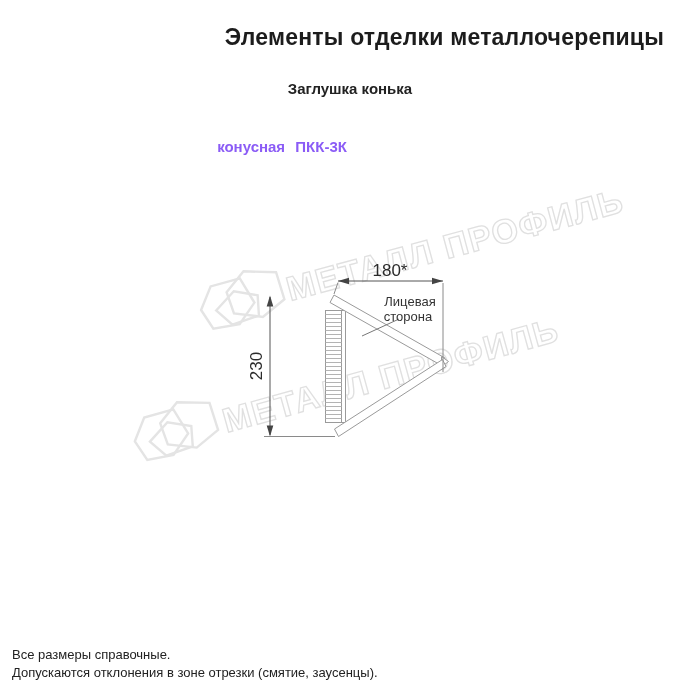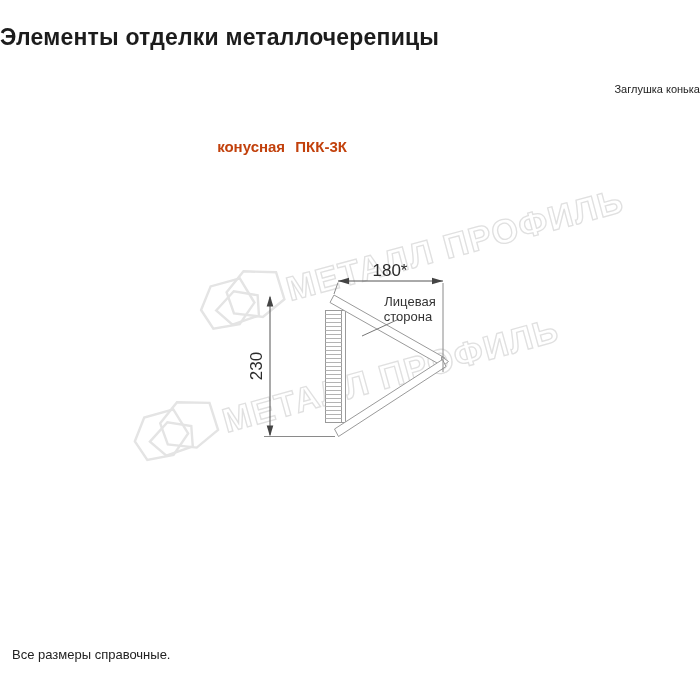--- a/index.html
+++ b/index.html
@@ -1,30 +1,30 @@
 <!DOCTYPE html>
 <html><head>
 <meta charset="utf-8">
 <style>
   html,body{margin:0;padding:0;}
   body{
     width:700px;height:700px;position:relative;background:#ffffff;
     font-family:"Liberation Sans", sans-serif;overflow:hidden;
   }
   .page-title{
-    position:absolute;top:24px;left:0;width:664px;text-align:left;
+    position:absolute;top:24px;left:0;width:664px;text-align:right;
     font-size:23px;font-weight:700;color:#1c1c1c;letter-spacing:0.2px;
   }
   .subtitle{
-    position:absolute;top:79px;left:0;width:700px;text-align:right;
-    font-size:11px;font-weight:400;color:#222;line-height:20px;
+    position:absolute;top:79px;left:0;width:700px;text-align:center;
+    font-size:15px;font-weight:700;color:#222;line-height:20px;
   }
   .product-name{
     position:absolute;top:138px;left:0;width:564px;text-align:center;
-    font-size:15px;font-weight:700;color:#c2410c;word-spacing:6px;
+    font-size:15px;font-weight:700;color:#8b5cf6;word-spacing:6px;
   }
   .notes{
     position:absolute;left:12px;top:646px;color:#222;
     font-size:13px;line-height:18px;font-weight:400;
   }
   .layer{position:absolute;left:0;top:0;}
   .wm{pointer-events:none;}
 </style>
 </head>
 <body>
@@ -123,13 +123,14 @@
 <div class="page-title">Элементы отделки металлочерепицы</div>
 
 <div class="subtitle">
   <div>Заглушка конька</div>
 </div>
 
 <div class="product-name">конусная ПКК-3К</div>
 
 <div class="notes">
   <div>Все размеры справочные.</div>
+  <div>Допускаются отклонения в зоне отрезки (смятие, заусенцы).</div>
 </div>
 
 </body></html>

